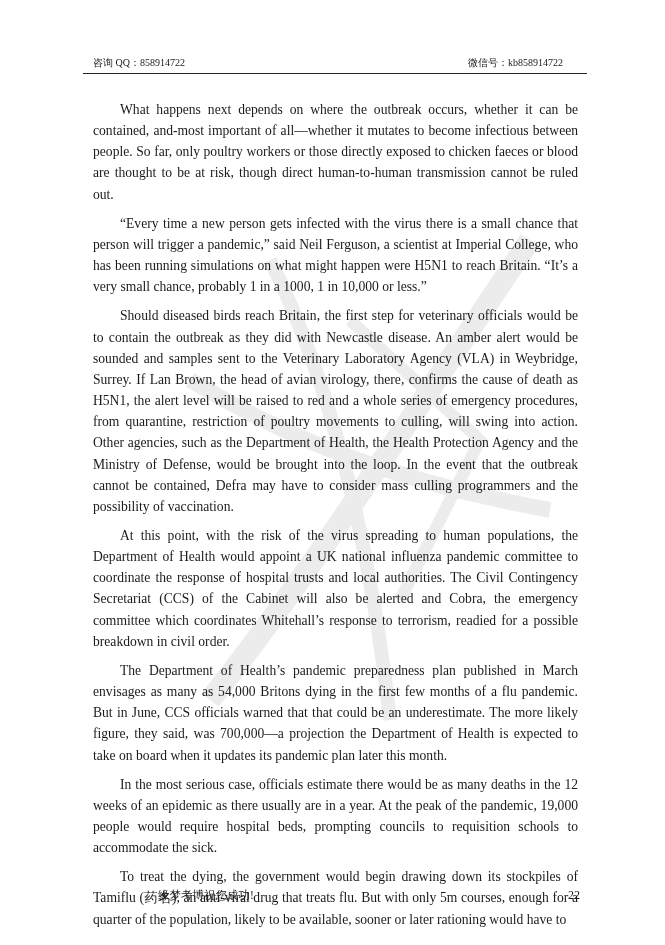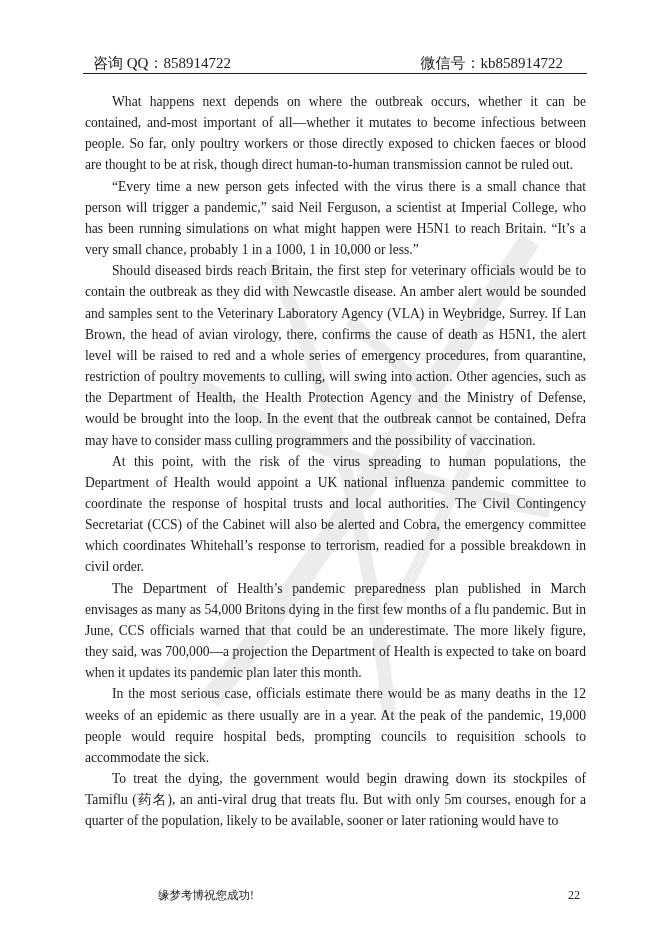--- a/index.html
+++ b/index.html
@@ -2,33 +2,33 @@
 <html><head>
 <meta charset="utf-8">
 <style>
   html, body { margin: 0; padding: 0; }
   body {
     width: 665px; height: 945px; background: #ffffff; position: relative; overflow: hidden;
     font-family: "Liberation Serif", "DejaVu Serif", serif; color: #1a1a1a;
   }
   .header {
     position: absolute; left: 83px; top: 55px; width: 504px; height: 18px;
-    border-bottom: 1px solid #222; font-size: 15px; line-height: 16px;
+    border-bottom: 1px solid #222; font-size: 10px; line-height: 16px;
   }
   .header .left { position: absolute; left: 10px; top: 0; }
   .header .right { position: absolute; right: 24px; top: 0; }
   .watermark {
     position: absolute; left: 150px; top: 180px; width: 420px; height: 560px;
     pointer-events: none; opacity: 0.07;
   }
   .body-text {
     position: absolute; left: 85px; top: 91px; width: 501px;
     font-size: 13.6px; line-height: 21.15px; text-align: justify;
   }
-  .body-text p { margin: 0; text-indent: 27px; }
+  .body-text p { margin: 8px; text-indent: 27px; }
   .footer {
     position: absolute; left: 0; top: 887px; width: 593px; height: 18px;
     font-size: 11.5px; line-height: 16px;
   }
   .footer .slogan { position: absolute; left: 158px; }
   .footer .shop { position: absolute; left: 275px; }
   .footer .shop b { font-weight: bold; }
   .footer .page-num { position: absolute; left: 568px; font-size: 12px; }
 </style>
 </head>

